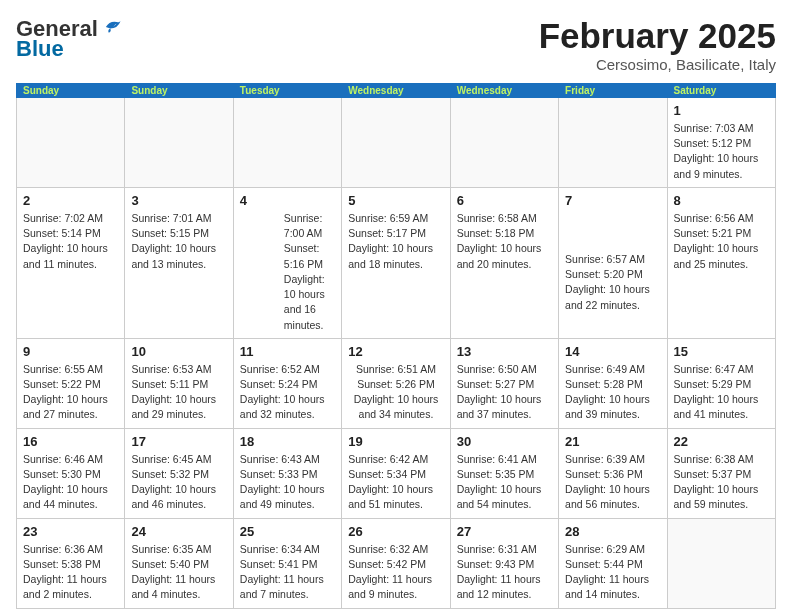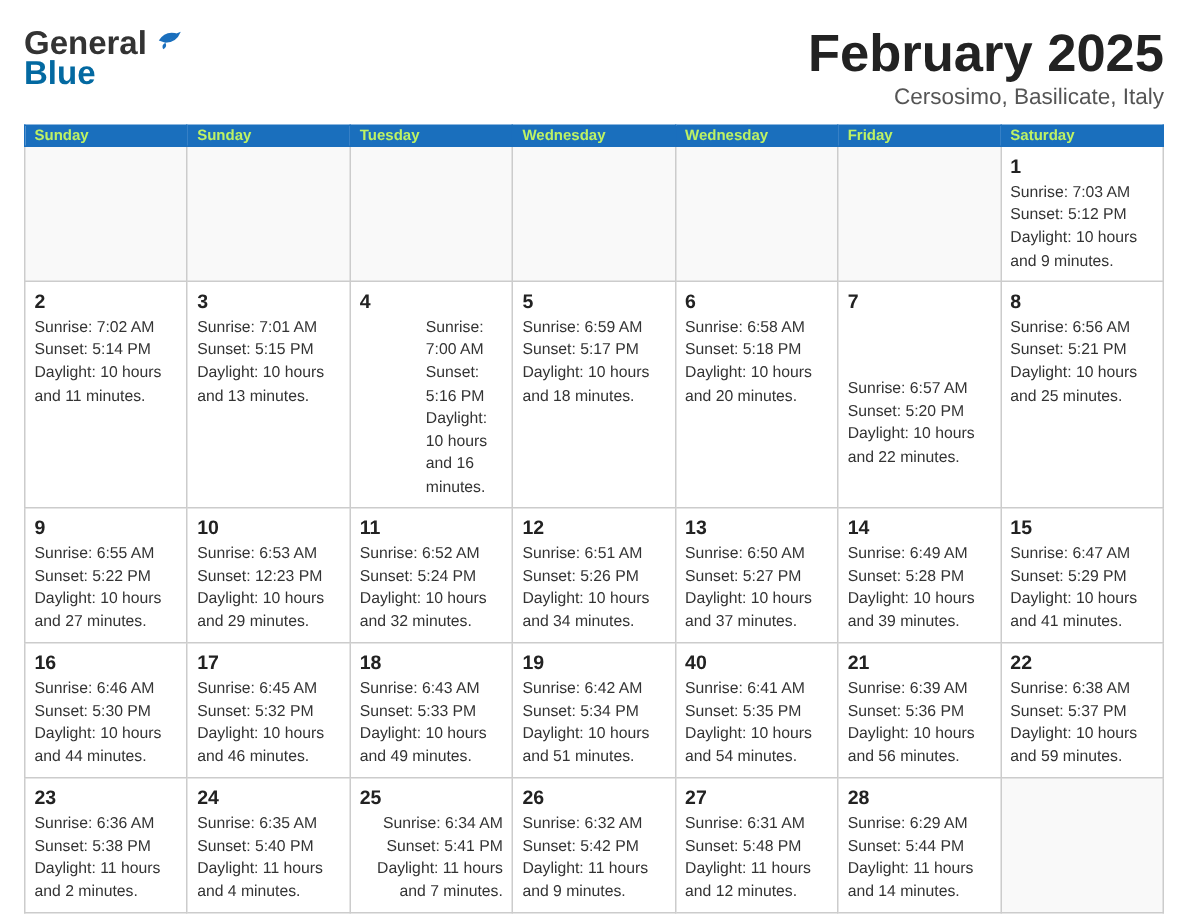--- a/index.html
+++ b/index.html
@@ -173,34 +173,34 @@
         <td>
           <span class="day-num">9</span>
           <div class="day-info" style="white-space: pre-line;">Sunrise: 6:55 AM
 Sunset: 5:22 PM
 Daylight: 10 hours
 and 27 minutes.</div>
         </td>
         <td>
           <span class="day-num">10</span>
           <div class="day-info" style="white-space: pre-line;">Sunrise: 6:53 AM
-Sunset: 12:23 PM
+Sunset: 5:11 PM
 Daylight: 10 hours
 and 29 minutes.</div>
         </td>
         <td>
           <span class="day-num">11</span>
           <div class="day-info" style="white-space: pre-line;">Sunrise: 6:52 AM
 Sunset: 5:24 PM
 Daylight: 10 hours
 and 32 minutes.</div>
         </td>
         <td>
           <span class="day-num">12</span>
-          <div class="day-info" style="white-space: pre-line;">Sunrise: 6:51 AM
+          <div class="day-info" style="white-space: pre-line; text-align: center;">Sunrise: 6:51 AM
 Sunset: 5:26 PM
 Daylight: 10 hours
 and 34 minutes.</div>
         </td>
         <td>
           <span class="day-num">13</span>
           <div class="day-info" style="white-space: pre-line;">Sunrise: 6:50 AM
 Sunset: 5:27 PM
 Daylight: 10 hours
 and 37 minutes.</div>
@@ -243,21 +243,21 @@
 and 49 minutes.</div>
         </td>
         <td>
           <span class="day-num">19</span>
           <div class="day-info" style="white-space: pre-line;">Sunrise: 6:42 AM
 Sunset: 5:34 PM
 Daylight: 10 hours
 and 51 minutes.</div>
         </td>
         <td>
-          <span class="day-num">40</span>
+          <span class="day-num">30</span>
           <div class="day-info" style="white-space: pre-line;">Sunrise: 6:41 AM
 Sunset: 5:35 PM
 Daylight: 10 hours
 and 54 minutes.</div>
         </td>
         <td>
           <span class="day-num">21</span>
           <div class="day-info" style="white-space: pre-line;">Sunrise: 6:39 AM
 Sunset: 5:36 PM
 Daylight: 10 hours
@@ -281,36 +281,36 @@
         </td>
         <td>
           <span class="day-num">24</span>
           <div class="day-info" style="white-space: pre-line;">Sunrise: 6:35 AM
 Sunset: 5:40 PM
 Daylight: 11 hours
 and 4 minutes.</div>
         </td>
         <td>
           <span class="day-num">25</span>
-          <div class="day-info" style="white-space: pre-line; text-align: right;">Sunrise: 6:34 AM
+          <div class="day-info" style="white-space: pre-line;">Sunrise: 6:34 AM
 Sunset: 5:41 PM
 Daylight: 11 hours
 and 7 minutes.</div>
         </td>
         <td>
           <span class="day-num">26</span>
           <div class="day-info" style="white-space: pre-line;">Sunrise: 6:32 AM
 Sunset: 5:42 PM
 Daylight: 11 hours
 and 9 minutes.</div>
         </td>
         <td>
           <span class="day-num">27</span>
           <div class="day-info" style="white-space: pre-line;">Sunrise: 6:31 AM
-Sunset: 5:48 PM
+Sunset: 9:43 PM
 Daylight: 11 hours
 and 12 minutes.</div>
         </td>
         <td>
           <span class="day-num">28</span>
           <div class="day-info" style="white-space: pre-line;">Sunrise: 6:29 AM
 Sunset: 5:44 PM
 Daylight: 11 hours
 and 14 minutes.</div>
         </td>

